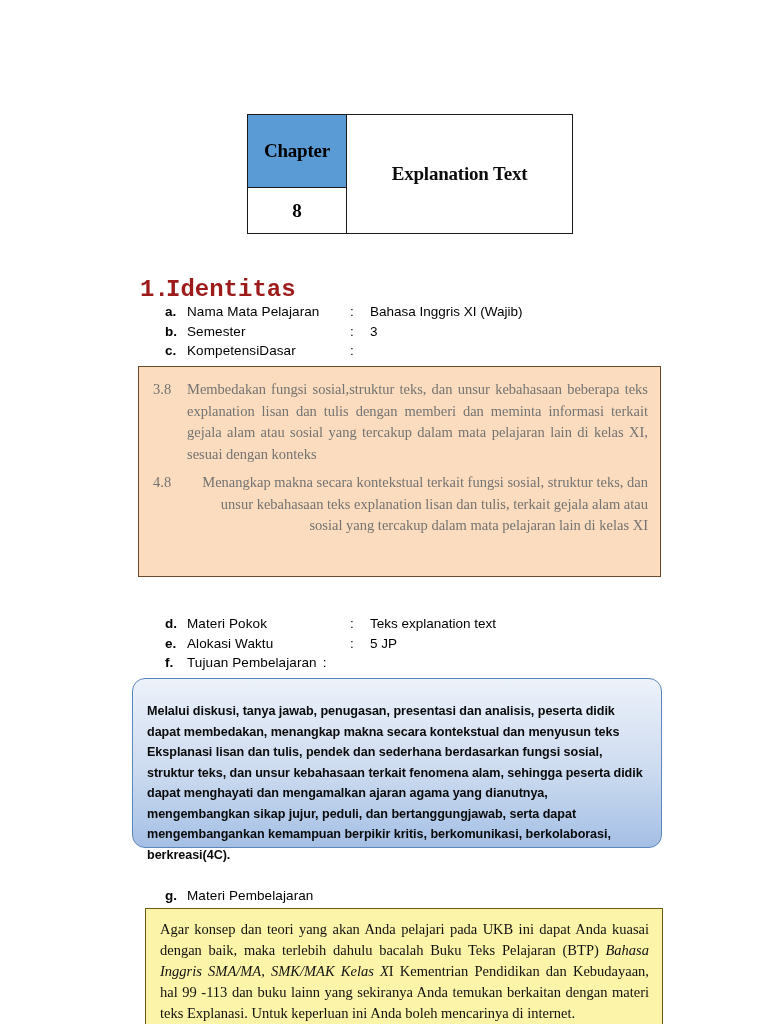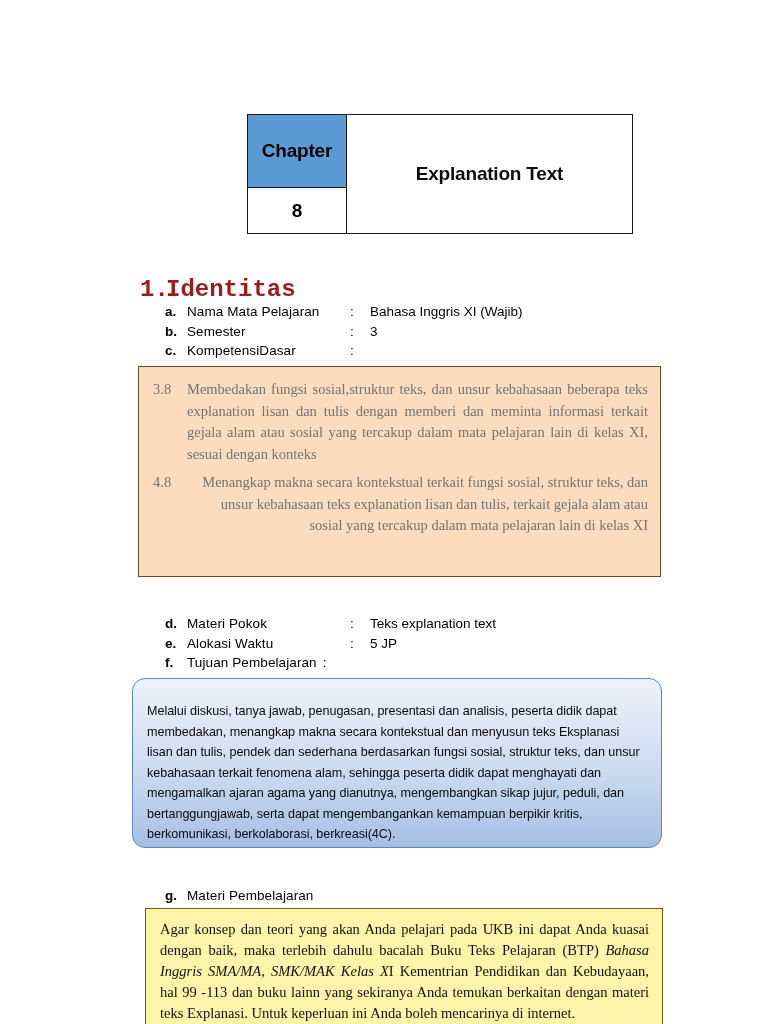--- a/index.html
+++ b/index.html
@@ -20,23 +20,24 @@
     position: absolute;
     inset: 0;
     background: #ffffff;
   }
 
   
   .chapter-table {
     position: absolute;
     left: 247px;
     top: 114px;
-    width: 386px;
+    width: 326px;
     border-collapse: collapse;
     table-layout: fixed;
+    font-family: Liberation Serif, serif;
   }
   .chapter-table td {
     border: 1.5px solid #1a1a1a;
     padding: 0;
     vertical-align: middle;
     text-align: center;
   }
   .cell-chapter-label {
     width: 98px;
     height: 72px;
@@ -168,21 +169,21 @@
     height: 170px;
     box-sizing: border-box;
     border: 1.2px solid #5C86BE;
     border-radius: 13px;
     background: linear-gradient(to bottom, #EDF2FA 0%, #E2EAF7 18%, #CEDCF0 52%, #AFC7E8 88%, #A4BEE3 100%);
     padding: 22px 17px 0 14px;
   }
   .goal-text {
     font-size: 12.6px;
     line-height: 20.5px;
-    font-weight: normal;
+    font-weight: bold;
     color: #0a0a0a;
     letter-spacing: -0.05px;
   }
 
   
   .materi-row {
     position: absolute;
     left: 165px;
     top: 886px;
     font-size: 13.5px;

